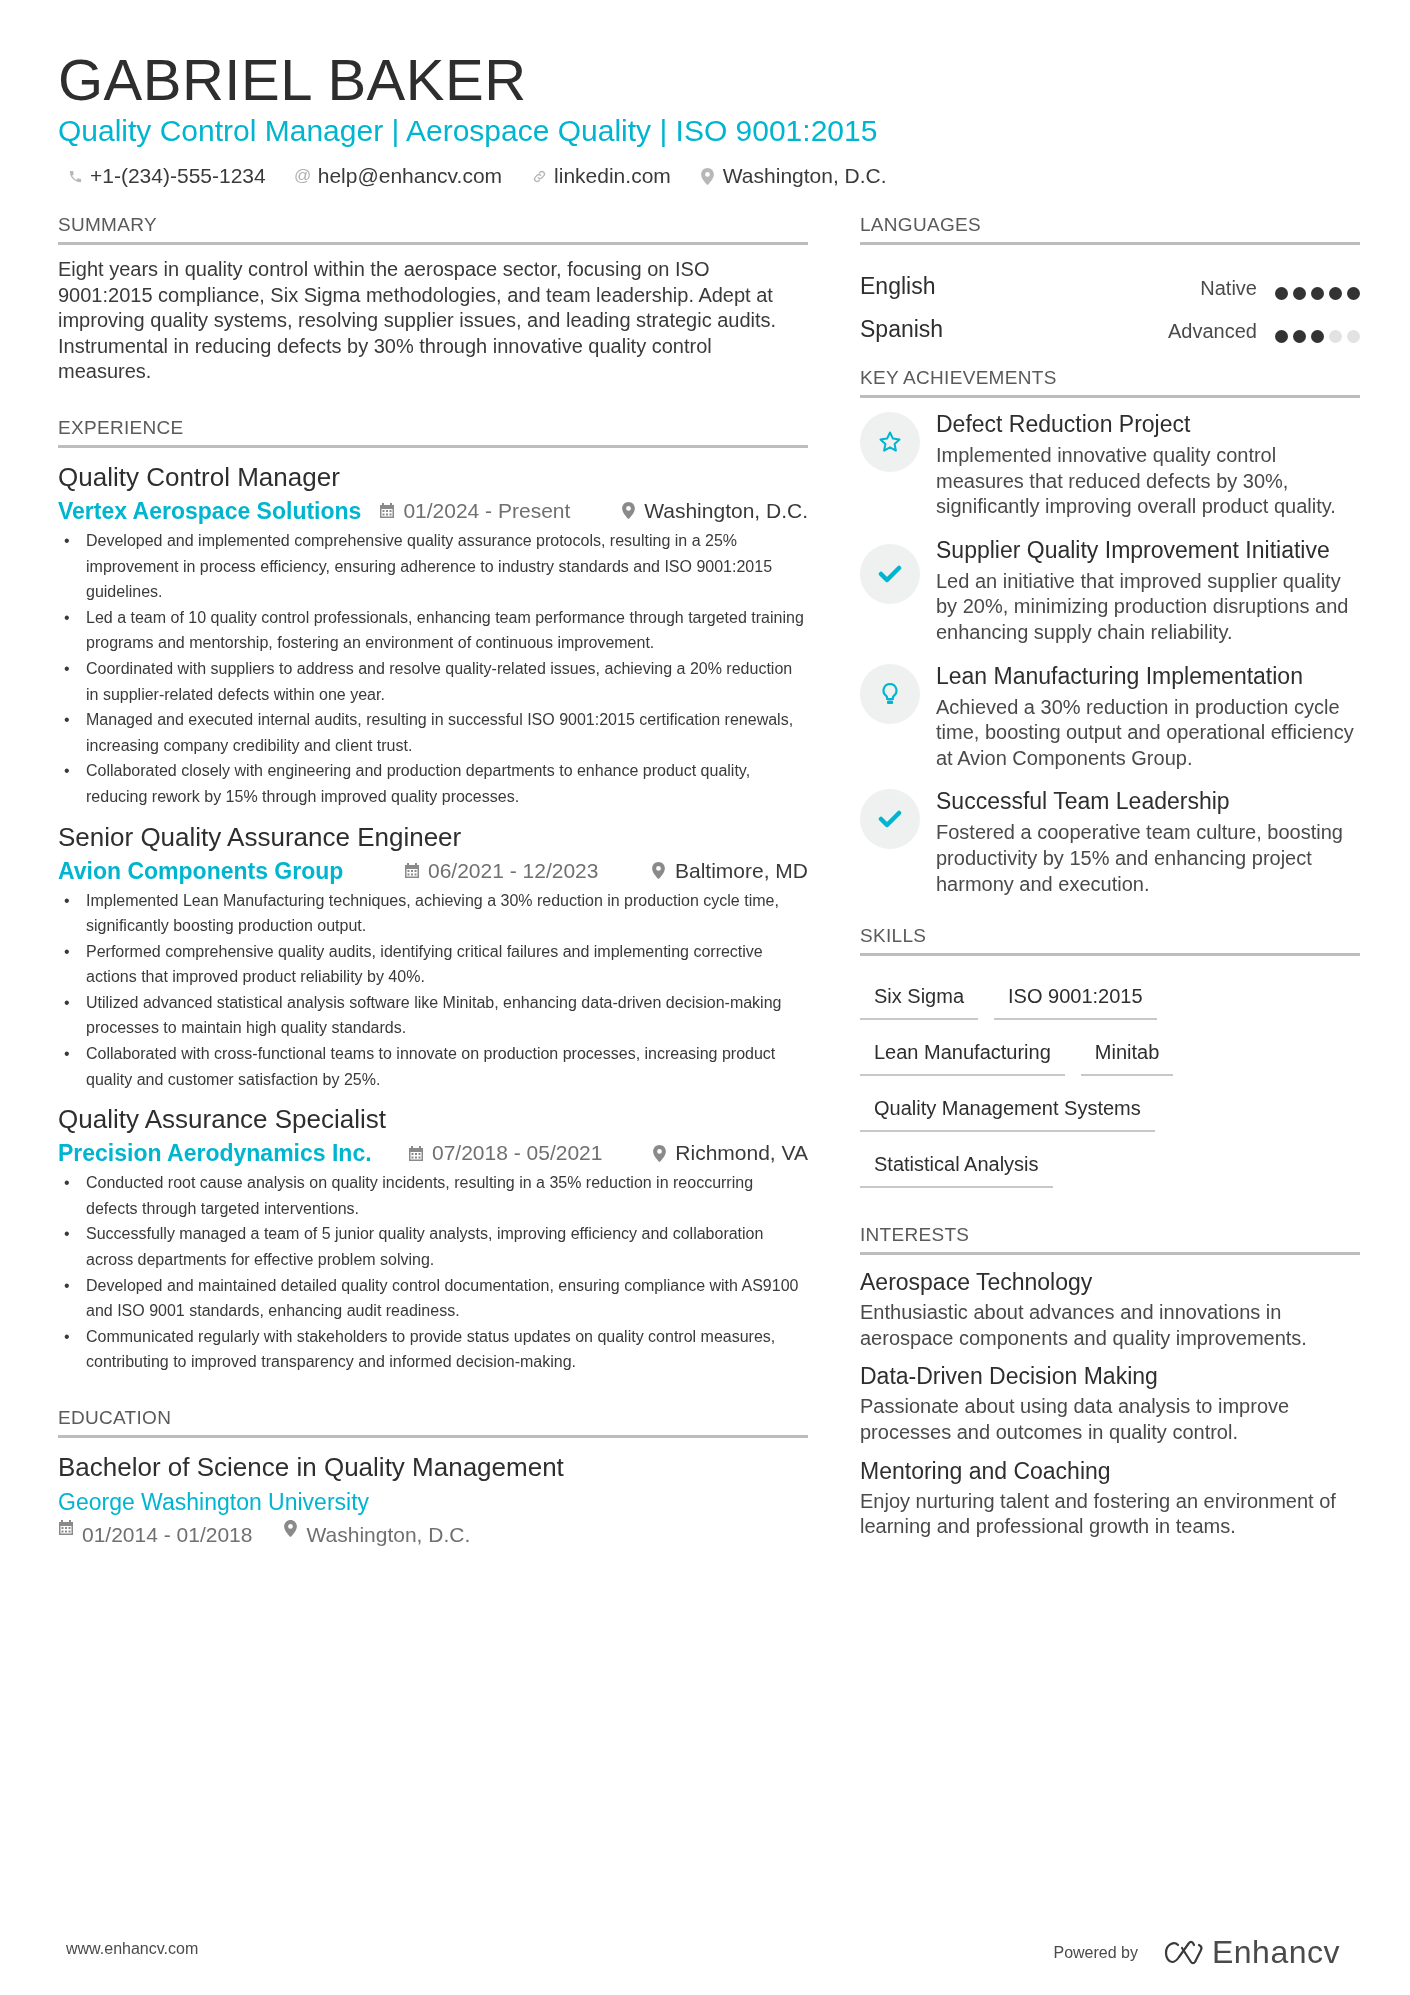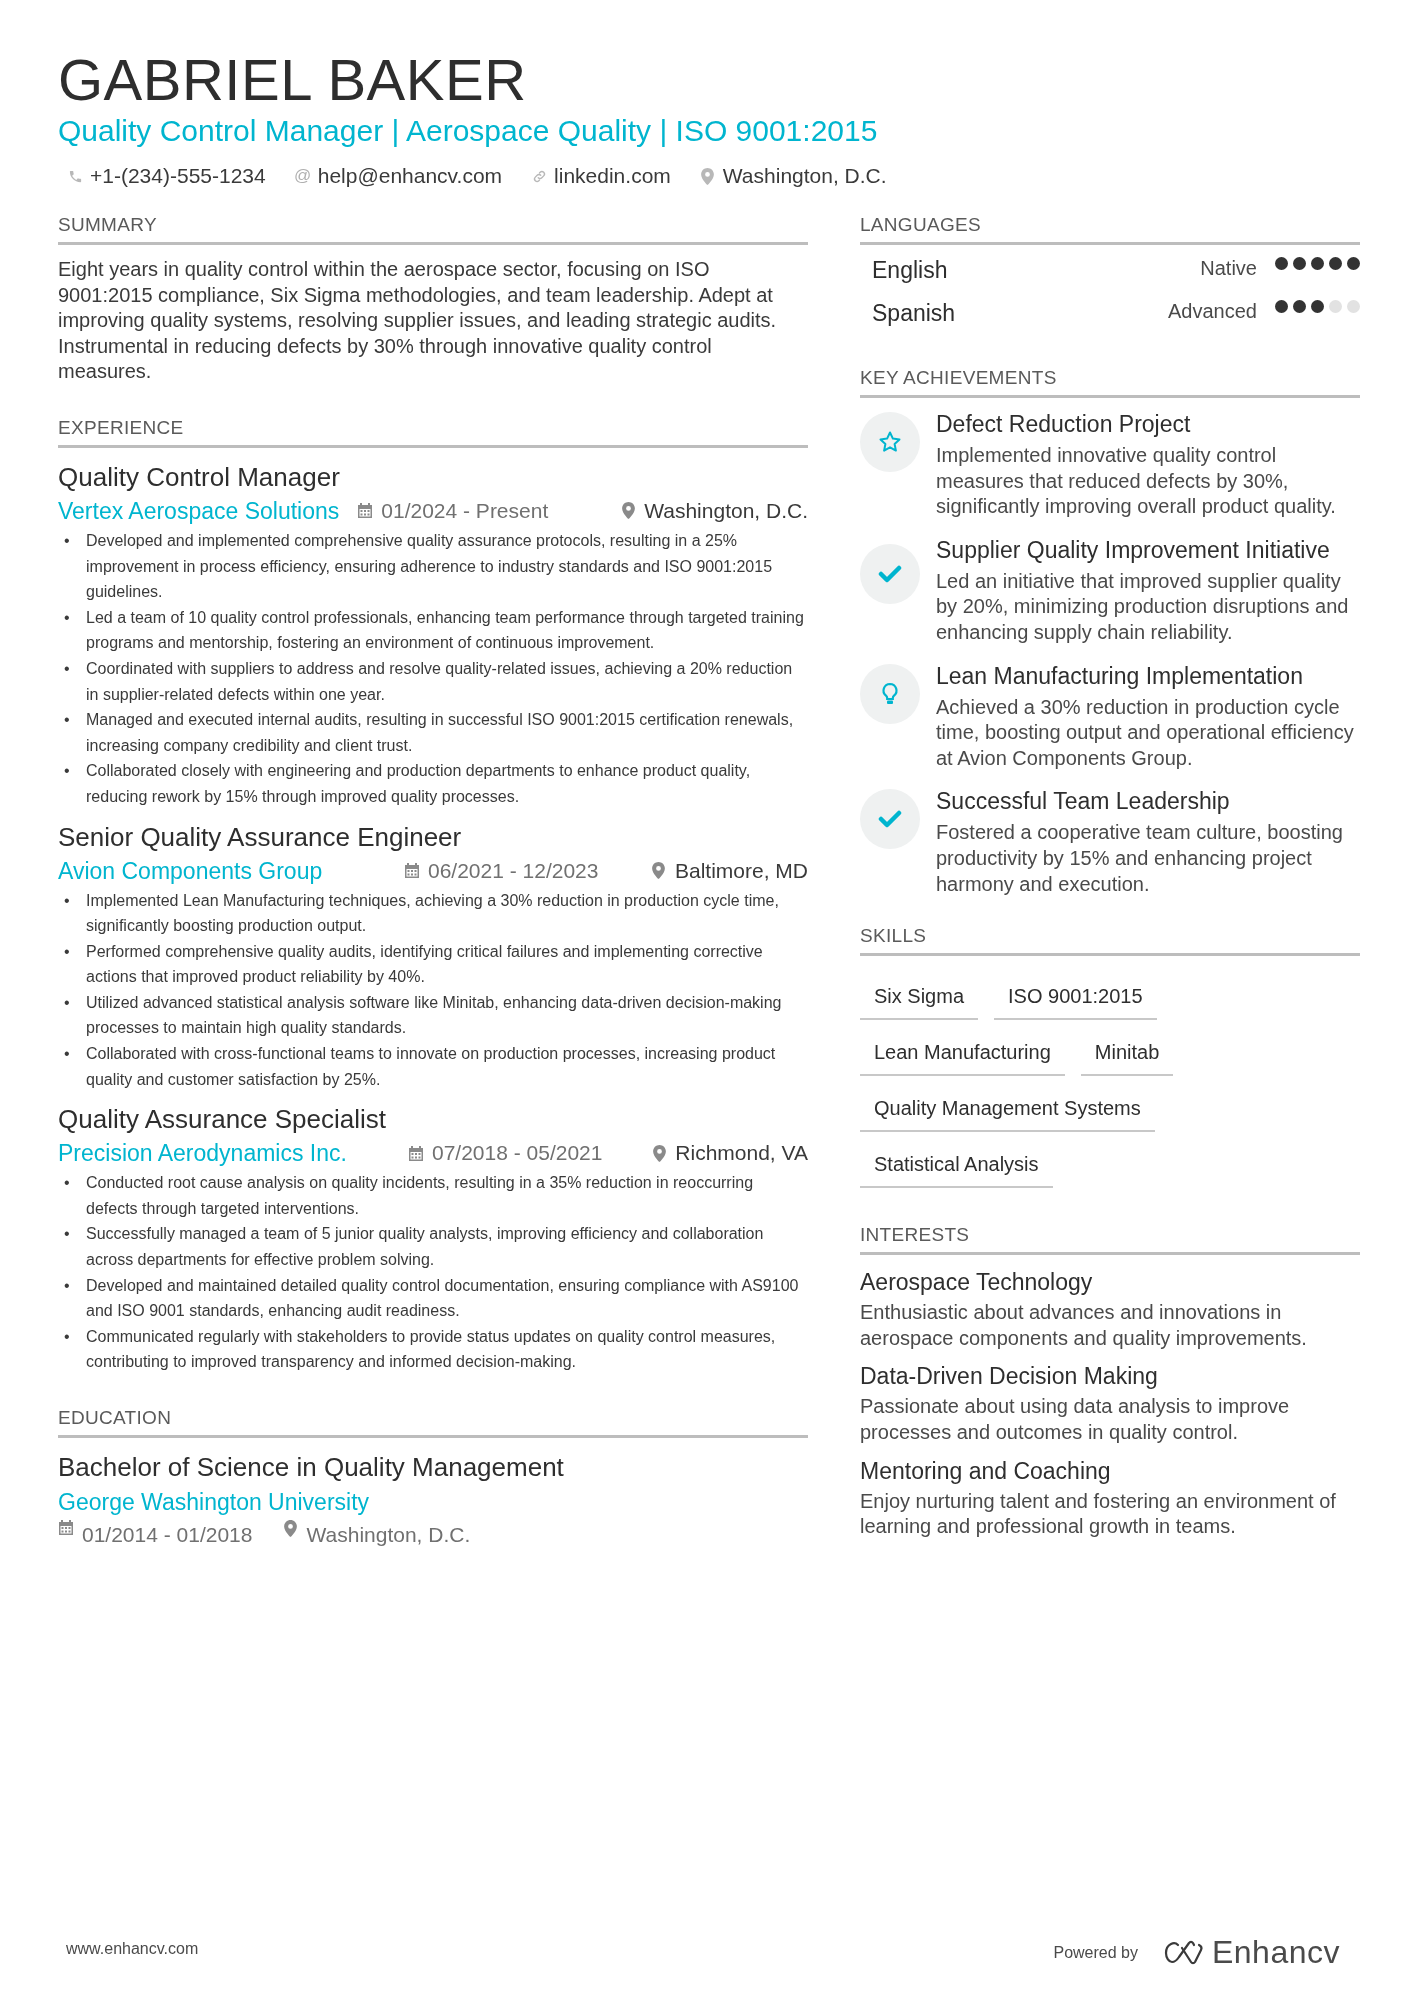--- a/index.html
+++ b/index.html
@@ -16,35 +16,35 @@
   .col-left { position: absolute; left: 58px; top: 212px; width: 750px; }
   .col-right { position: absolute; left: 860px; top: 212px; width: 500px; }
 
   .sec-title { font-size: 19px; color: #5a5a5a; letter-spacing: 0.3px; line-height: 26px; padding-bottom: 4px; border-bottom: 3px solid #bdbdbd; margin-bottom: 12px; text-transform: uppercase; }
 
   .summary { font-size: 20px; line-height: 25.6px; color: #3a3a3a; margin-bottom: 30px; }
 
   .job { margin-bottom: 10px; }
   .job-title { font-size: 26px; color: #2e2e2e; line-height: 34px; margin-top: 2px; }
   .job-meta { display: flex; align-items: center; font-size: 21px; line-height: 30px; margin-top: 2px; }
-  .company { color: #00b5cf; font-size: 23px; }
+  .company { color: #00b5cf; font-size: 23px; font-weight: bold; }
   .meta-date { display: flex; align-items: center; gap: 8px; color: #707070; }
   .meta-loc { display: flex; align-items: center; gap: 8px; color: #3a3a3a; margin-left: auto; }
   .meta-ico { color: #8a8a8a; font-size: 16px; display: inline-flex; width: 16px; justify-content: center; }
 
   ul.bullets { list-style: none; margin-top: 2px; }
   ul.bullets li { position: relative; padding-left: 28px; font-size: 16px; line-height: 25.6px; color: #3a3a3a; }
   ul.bullets li::before { content: "•"; position: absolute; left: 6px; top: 0; color: #3a3a3a; }
 
   .edu-degree { font-size: 26px; color: #2e2e2e; line-height: 34px; margin-top: 2px; }
   .edu-school { font-size: 23px; color: #00b5cf; line-height: 32px; margin-top: 2px; }
   .edu-meta { display: flex; align-items: center; gap: 30px; font-size: 21px; color: #707070; line-height: 30px; margin-top: 2px; }
   .edu-meta span.item { display: flex; gap: 8px; }
 
-  .lang-row { display: flex; align-items: flex-start; height: 43px; margin-left: 12px; }
+  .lang-row { display: flex; align-items: flex-end; height: 43px; }
   .lang-name { font-size: 23px; color: #2e2e2e; flex: 1; }
   .lang-level { font-size: 20px; color: #4a4a4a; margin-right: 18px; }
   .dots { display: flex; gap: 5px; }
   .dot { width: 13px; height: 13px; border-radius: 50%; background: #333333; }
   .dot.off { background: #e2e2e2; }
 
   .ach { position: relative; padding-left: 76px; margin-bottom: 16px; }
   .ach-icon { position: absolute; left: 0; top: 2px; width: 60px; height: 60px; border-radius: 50%; background: #eff1f1; display: flex; align-items: center; justify-content: center; color: #00b5cf; }
   .ach-title { font-size: 23px; color: #2e2e2e; line-height: 29px; }
   .ach-desc { font-size: 20px; color: #4a4a4a; line-height: 25.6px; margin-top: 4px; }

